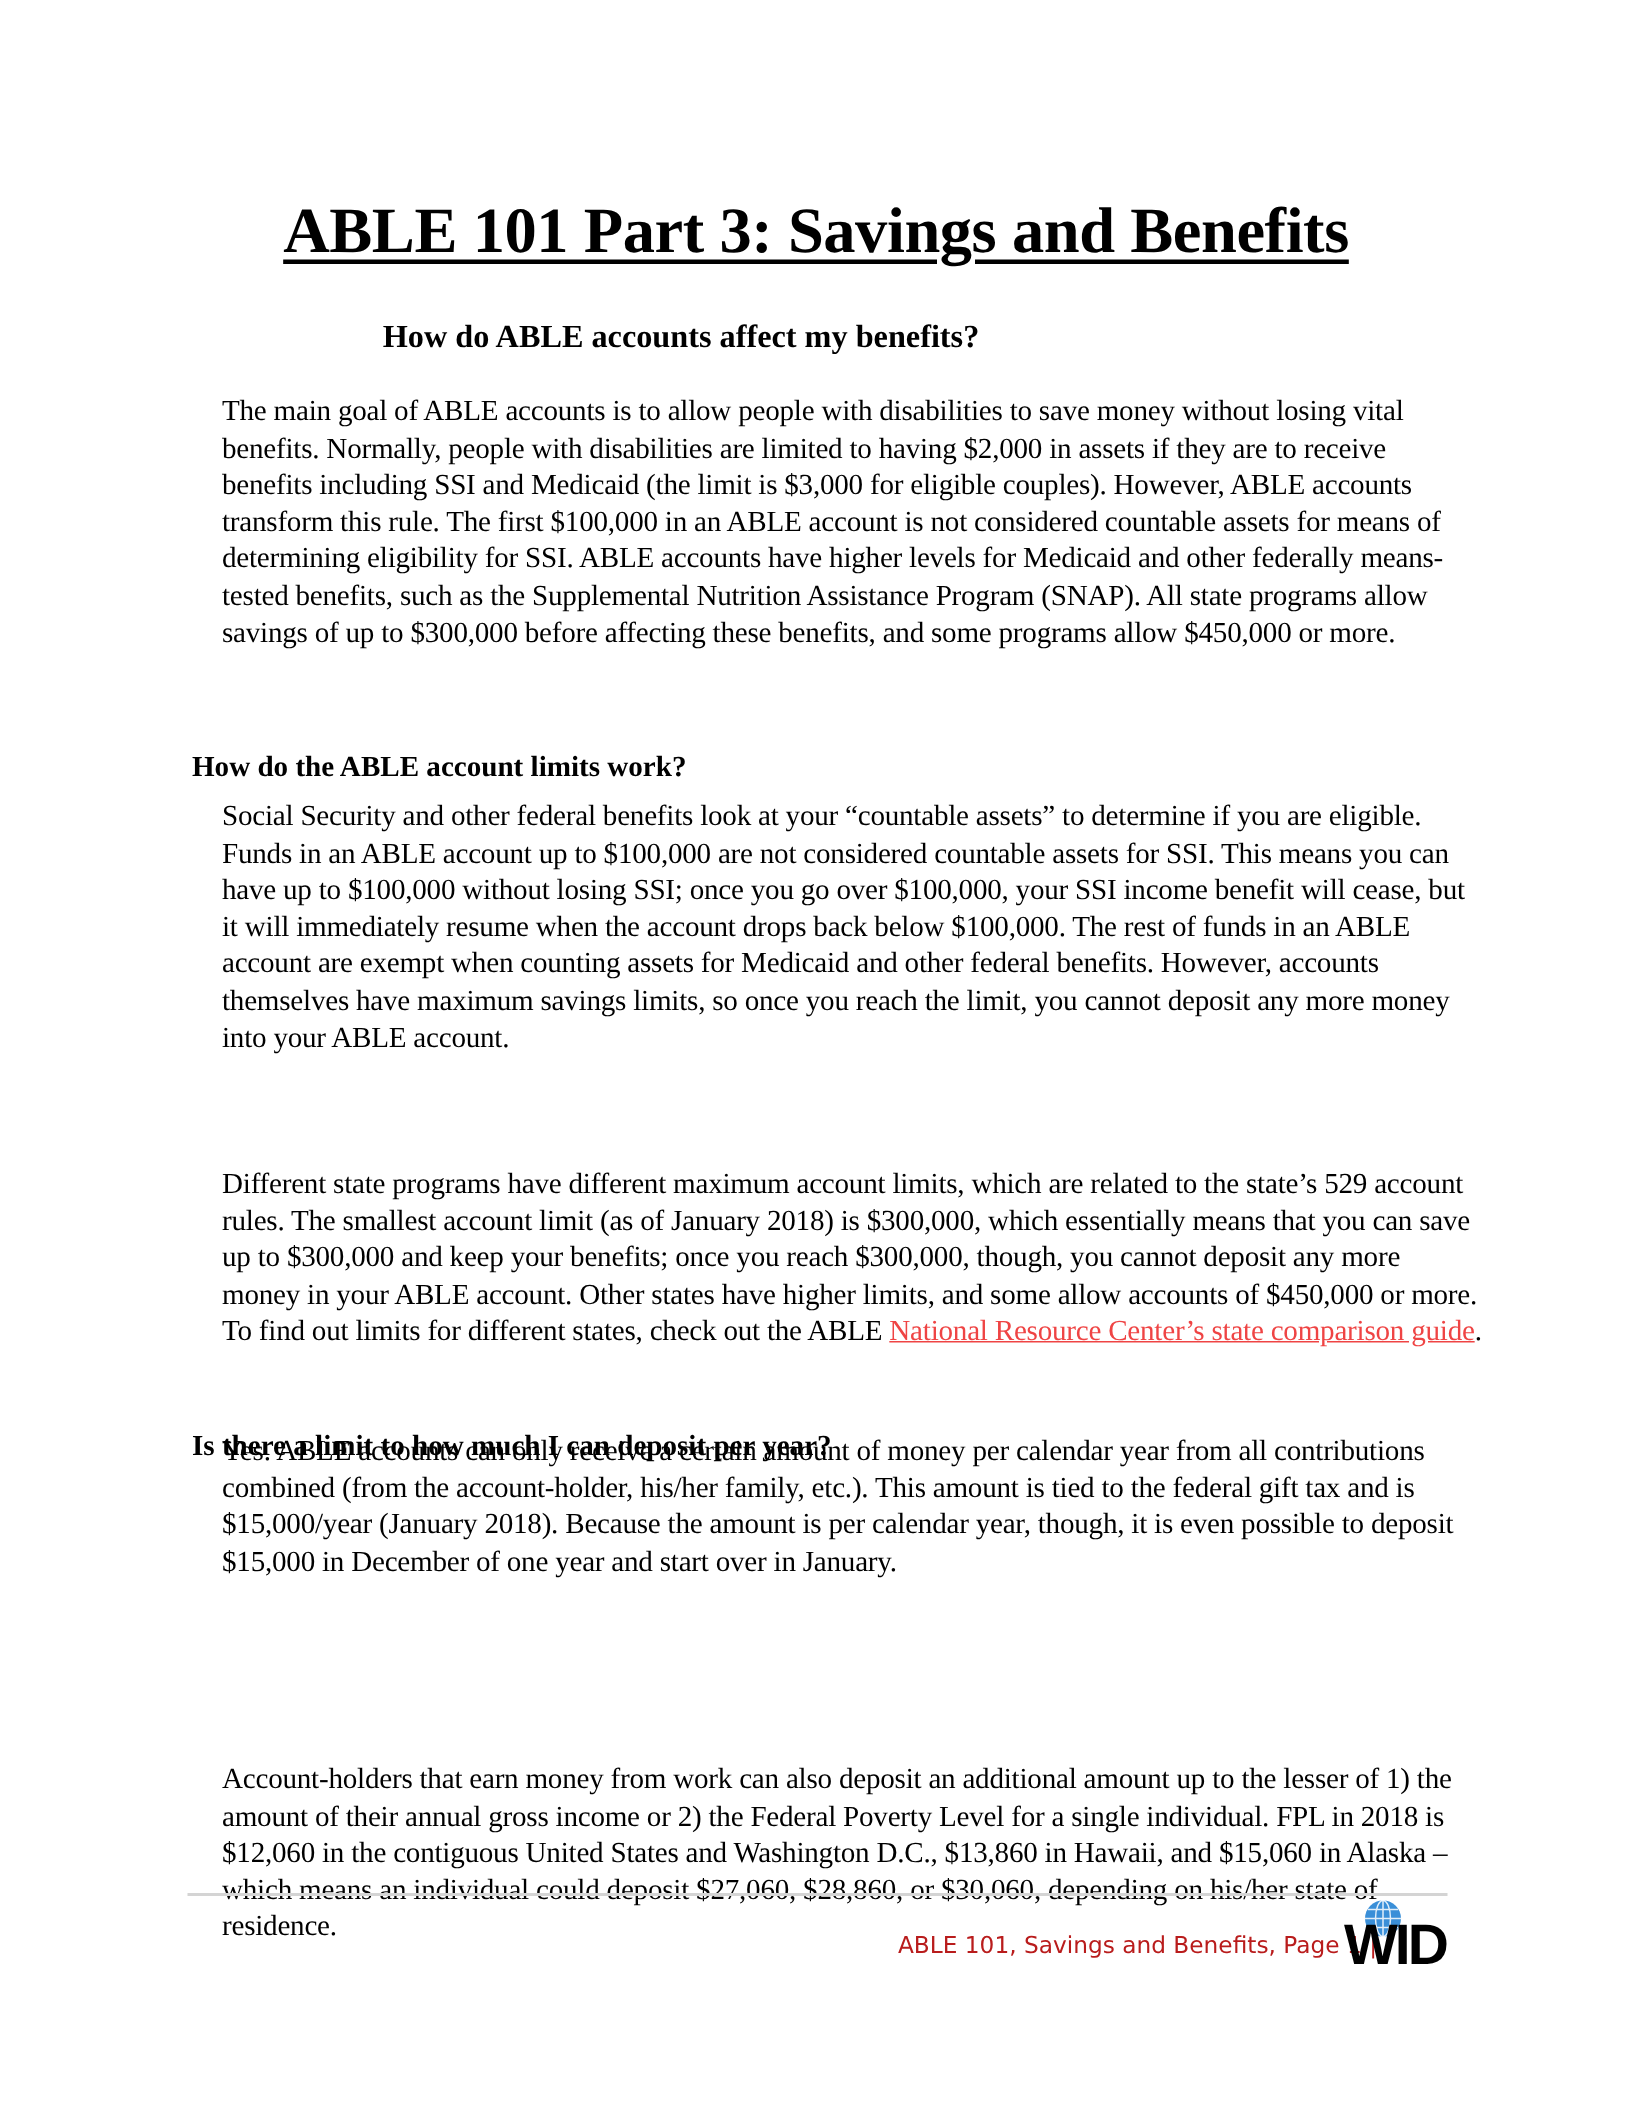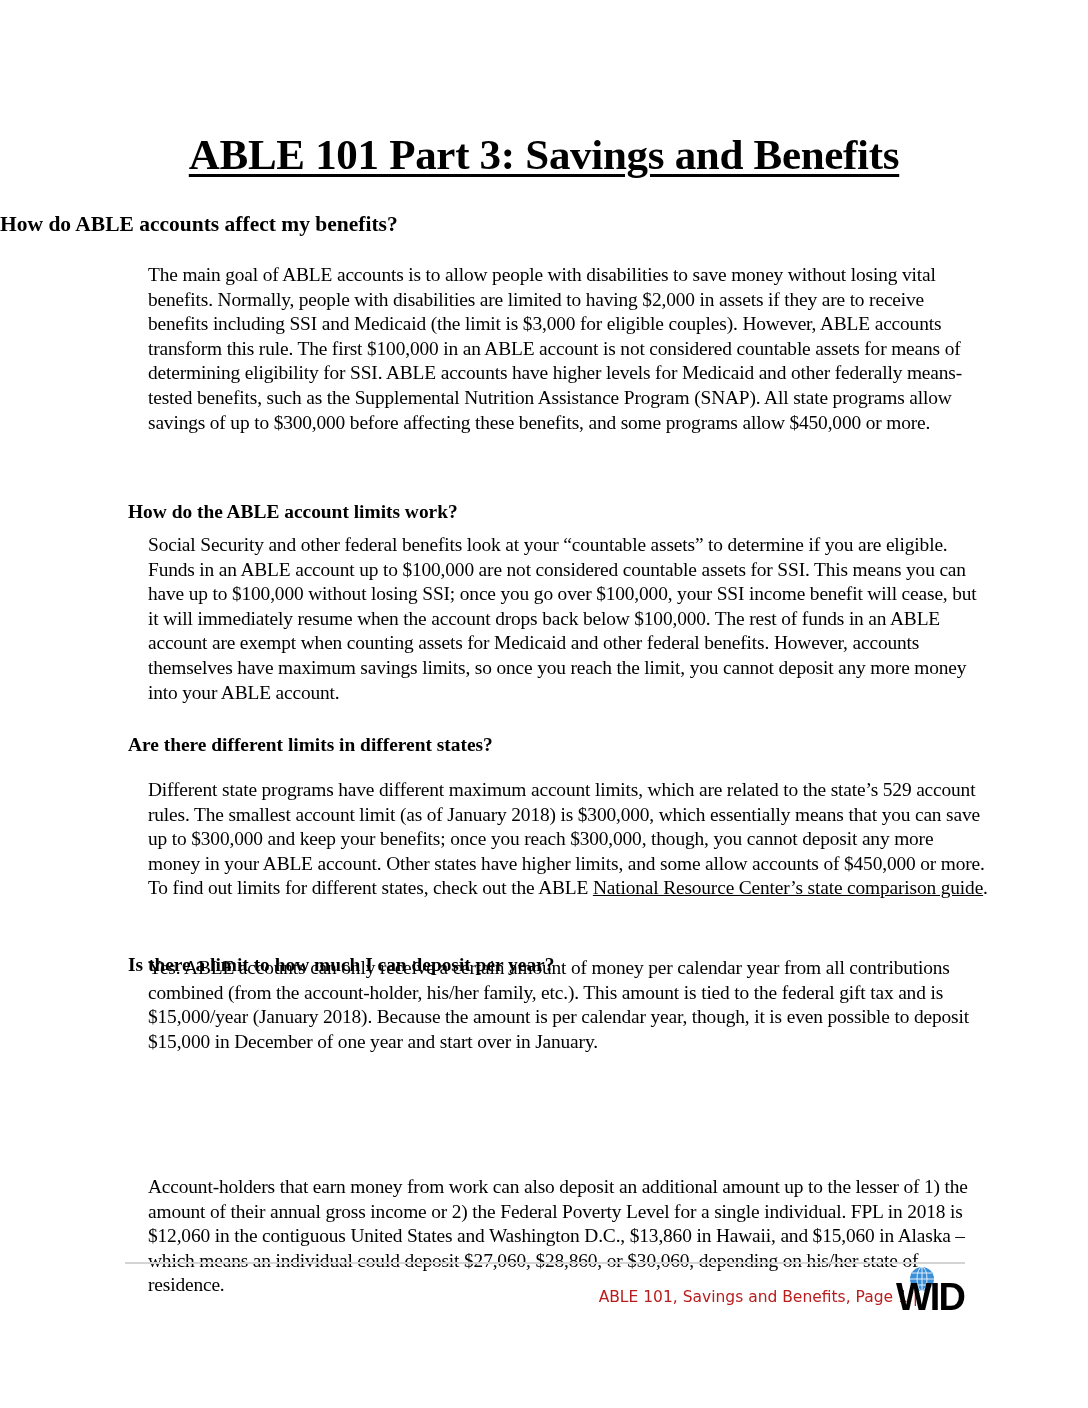--- a/index.html
+++ b/index.html
@@ -5,35 +5,35 @@
   html, body { margin: 0; padding: 0; background: #ffffff; }
   body { width: 1088px; height: 1408px; position: relative; overflow: hidden; color: #000; }
   .page { position: absolute; left: 0; top: 0; width: 1088px; height: 1408px; padding-left: 40px; }
   .title {
     position: absolute; left: 0; top: 130px; width: 1088px; text-align: center;
     font-family: "Liberation Serif", serif; font-weight: bold; font-size: 43px;
     text-decoration: underline; text-decoration-thickness: 3px; text-underline-offset: 5px;
     letter-spacing: -0.3px;
   }
   .subtitle {
-    position: absolute; left: 0; top: 212px; width: 908px; 
+    position: absolute; left: 0; top: 212px; width: 908px; text-align: center;
     font-family: "Liberation Serif", serif; font-weight: bold; font-size: 21.5px;
   }
   .body-text {
     position: absolute; left: 128px; width: 840px;
     font-family: "Liberation Serif", serif; font-size: 19.4px; line-height: 24.6px;
     letter-spacing: -0.15px;
     margin-left: 20px;
   }
   .h {
     position: absolute; left: 128px; width: 840px;
     font-family: "Liberation Serif", serif; font-weight: bold; font-size: 19.4px; line-height: 24px;
   }
   .body-text p { margin: 0; }
-  a.link { color: #000000; text-decoration: underline; text-align: center; }
+  a.link { color: #ef4444; text-decoration: underline; text-align: center; }
   .footer-rule { position: absolute; left: 125px; top: 1262px; width: 840px; height: 2px; background: #d4d4d4; }
   .footer-text {
     position: absolute; right: 210px; top: 1288px;
     font-family: "DejaVu Sans", sans-serif; font-size: 15.5px; color: #b91c1c; white-space: nowrap;
   }
   .logo { position: absolute; left: 896px; top: 1266px; width: 70px; height: 50px; }
   .logo-globe { position: absolute; left: 13px; top: 0px; width: 26px; height: 26px; }
   .logo-text {
     position: absolute; left: 0; top: 12px; font-family: Liberation Sans, sans-serif;
     font-weight: bold; font-size: 38px; letter-spacing: -2px; line-height: 38px;
@@ -50,21 +50,20 @@
 
   <div class="body-text" style="top:263px;">
     <p>The main goal of ABLE accounts is to allow people with disabilities to save money without losing vital benefits. Normally, people with disabilities are limited to having $2,000 in assets if they are to receive benefits including SSI and Medicaid (the limit is $3,000 for eligible couples). However, ABLE accounts transform this rule. The first $100,000 in an ABLE account is not considered countable assets for means of determining eligibility for SSI. ABLE accounts have higher levels for Medicaid and other federally means-tested benefits, such as the Supplemental Nutrition Assistance Program (SNAP). All state programs allow savings of up to $300,000 before affecting these benefits, and some programs allow $450,000 or more.</p>
   </div>
 
   <div class="h" style="top:500px;">How do the ABLE account limits work?</div>
   <div class="body-text" style="top:533px;">
     <p>Social Security and other federal benefits look at your “countable assets” to determine if you are eligible. Funds in an ABLE account up to $100,000 are not considered countable assets for SSI. This means you can have up to $100,000 without losing SSI; once you go over $100,000, your SSI income benefit will cease, but it will immediately resume when the account drops back below $100,000. The rest of funds in an ABLE account are exempt when counting assets for Medicaid and other federal benefits. However, accounts themselves have maximum savings limits, so once you reach the limit, you cannot deposit any more money into your ABLE account.</p>
   </div>
 
-  <div class="h" style="top:733px;">Are there different limits in different states?</div>
   <div class="body-text" style="top:778px;">
     <p><span>Different state programs have different maximum account limits, which are related to the state’s 529 account rules. The smallest account limit (as of January 2018) is $300,000, which essentially means that you can save up to $300,000 and keep your benefits; once you reach $300,000, though, you cannot deposit any more money in your ABLE account. Other states have higher limits, and some allow accounts of $450,000 or more. To find out limits for different states, check out the ABLE </span><a class="link" href="#">National Resource Center’s state comparison guide</a><span>.</span></p>
   </div>
 
   <div class="h" style="top:953px;">Is there a limit to how much I can deposit per year?</div>
   <div class="body-text" style="top:956px;">
     <p>Yes. ABLE accounts can only receive a certain amount of money per calendar year from all contributions combined (from the account-holder, his/her family, etc.). This amount is tied to the federal gift tax and is $15,000/year (January 2018). Because the amount is per calendar year, though, it is even possible to deposit $15,000 in December of one year and start over in January.</p>
   </div>
   <div class="body-text" style="top:1175px;">
     <p>Account-holders that earn money from work can also deposit an additional amount up to the lesser of 1) the amount of their annual gross income or 2) the Federal Poverty Level for a single individual. FPL in 2018 is $12,060 in the contiguous United States and Washington D.C., $13,860 in Hawaii, and $15,060 in Alaska – which means an individual could deposit $27,060, $28,860, or $30,060, depending on his/her state of residence.</p>

